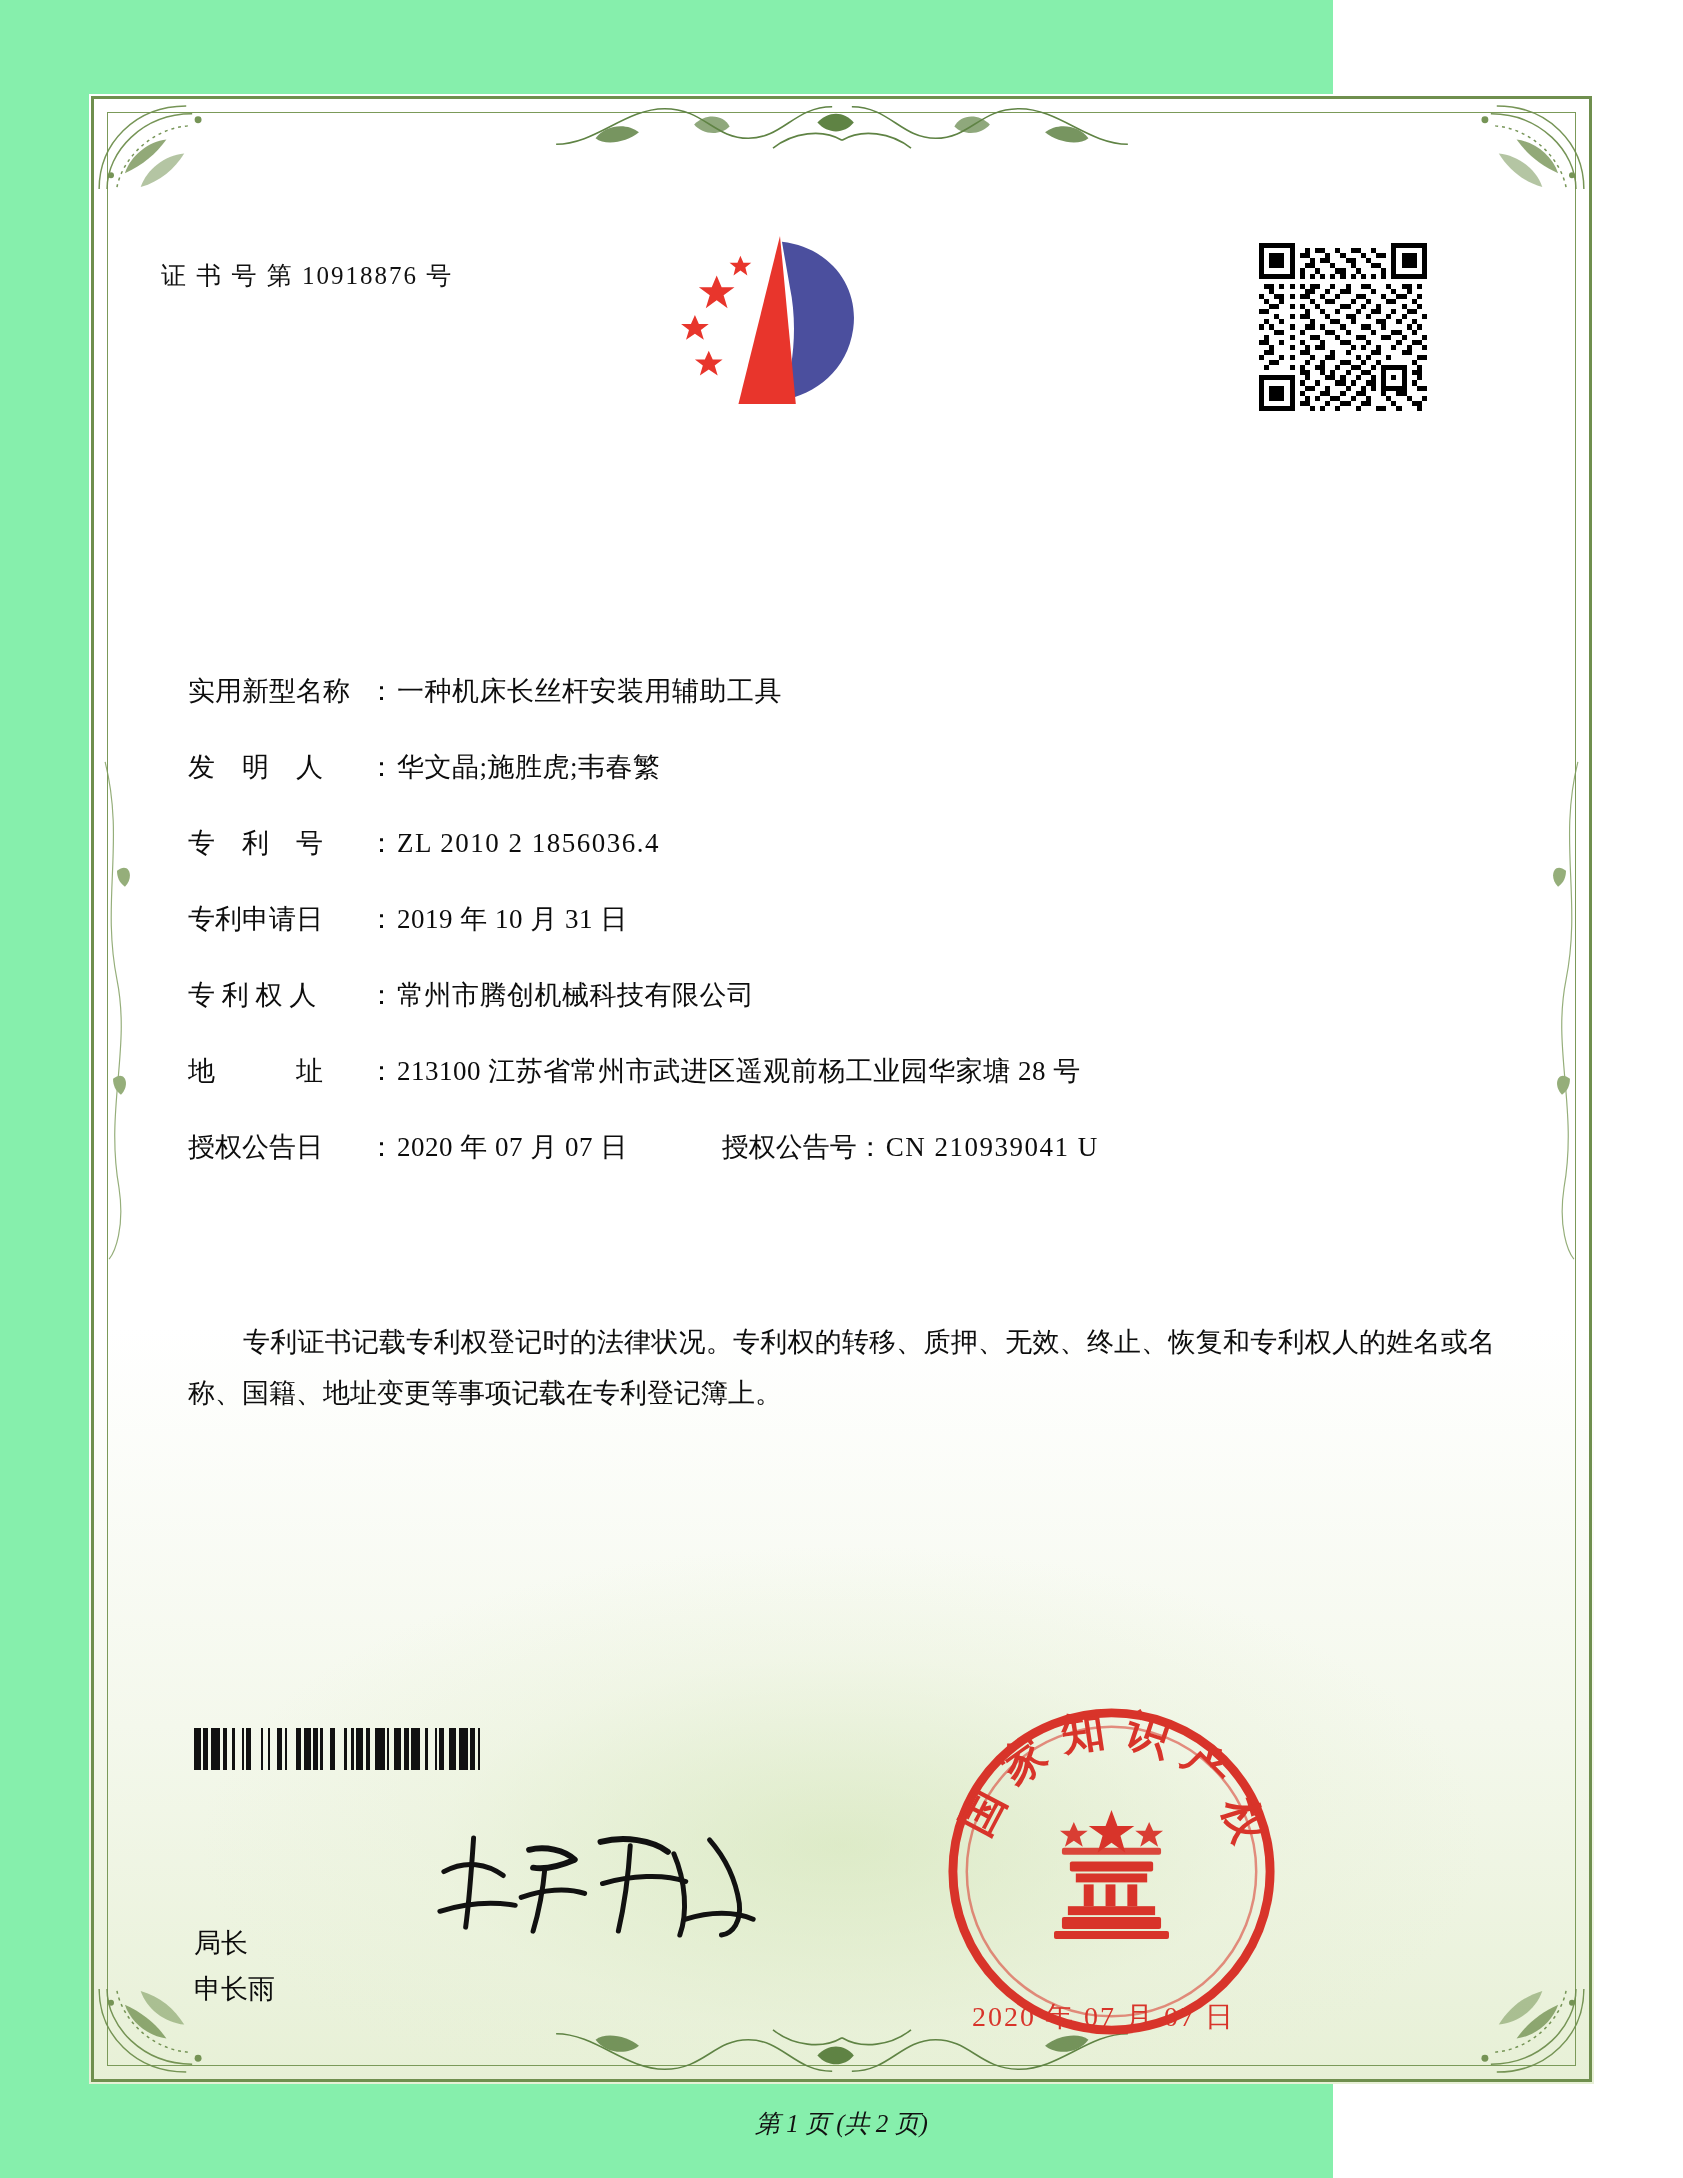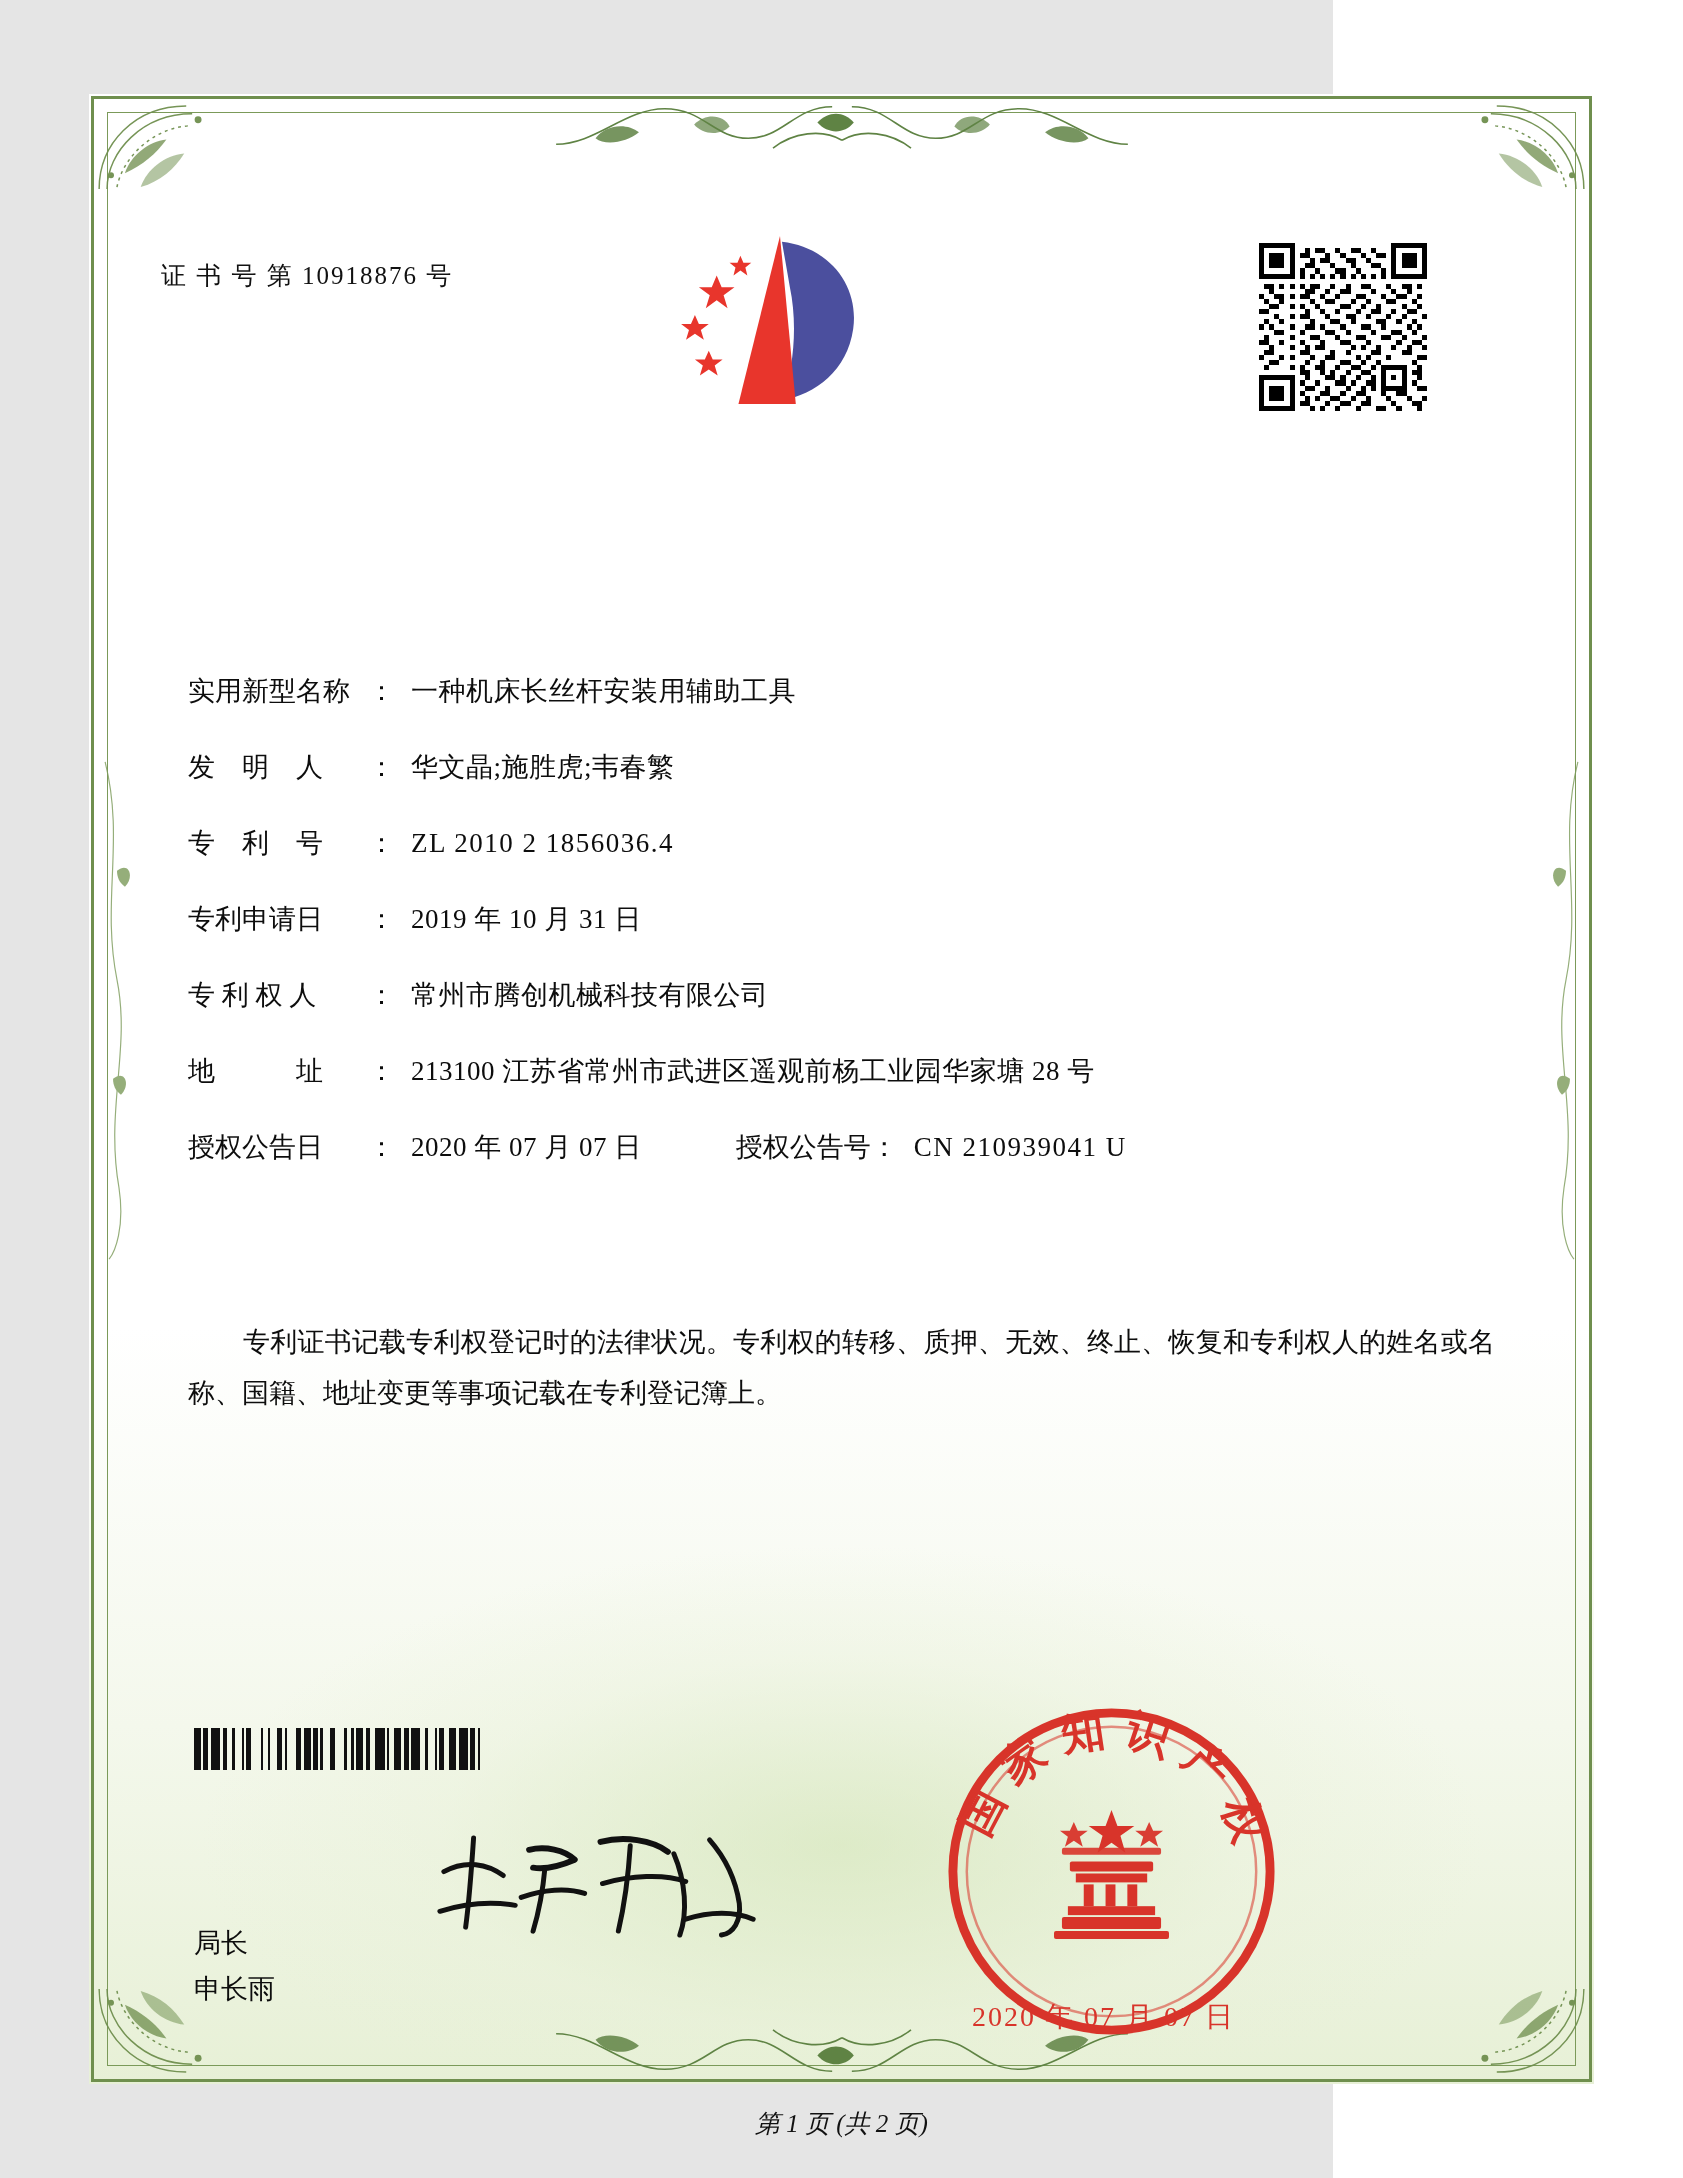--- a/index.html
+++ b/index.html
@@ -15,21 +15,21 @@
     position: relative;
     overflow: hidden;
   }
 
   
   .page {
     position: absolute;
     left: 0; top: 0;
     width: 1333px;
     height: 2178px;
-    background: #e5e5e5;
+    background: #86efac;
   }
 
   .bg-wash {
     position: absolute;
     left: 89px; top: 94px;
     width: 1505px; height: 1990px;
     background:
       radial-gradient(ellipse 891px 416px at 50% 88%, rgba(206,226,176,0.55) 0%, rgba(231,240,214,0.35) 45%, rgba(255,255,255,0) 72%),
       linear-gradient(to bottom, #ffffff 0%, #ffffff 62%, #f4f8ec 82%, #e7f0d6 100%);
   }
@@ -145,21 +145,20 @@
     white-space: nowrap;
   }
   .field-label {
     display: inline-block;
     min-width: 180px;
     letter-spacing: 0px;
   }
   .field-colon { margin: 0 2px 0 0; }
   .field-value {
     letter-spacing: 0.5px;
-    margin-left: 14px;
   }
   .field-value.mono-ish {
     font-family: "Liberation Serif", serif;
     letter-spacing: 1.5px;
   }
   .field-row.inline-two .second-label {
     margin-left: 94px;
   }
 
   

